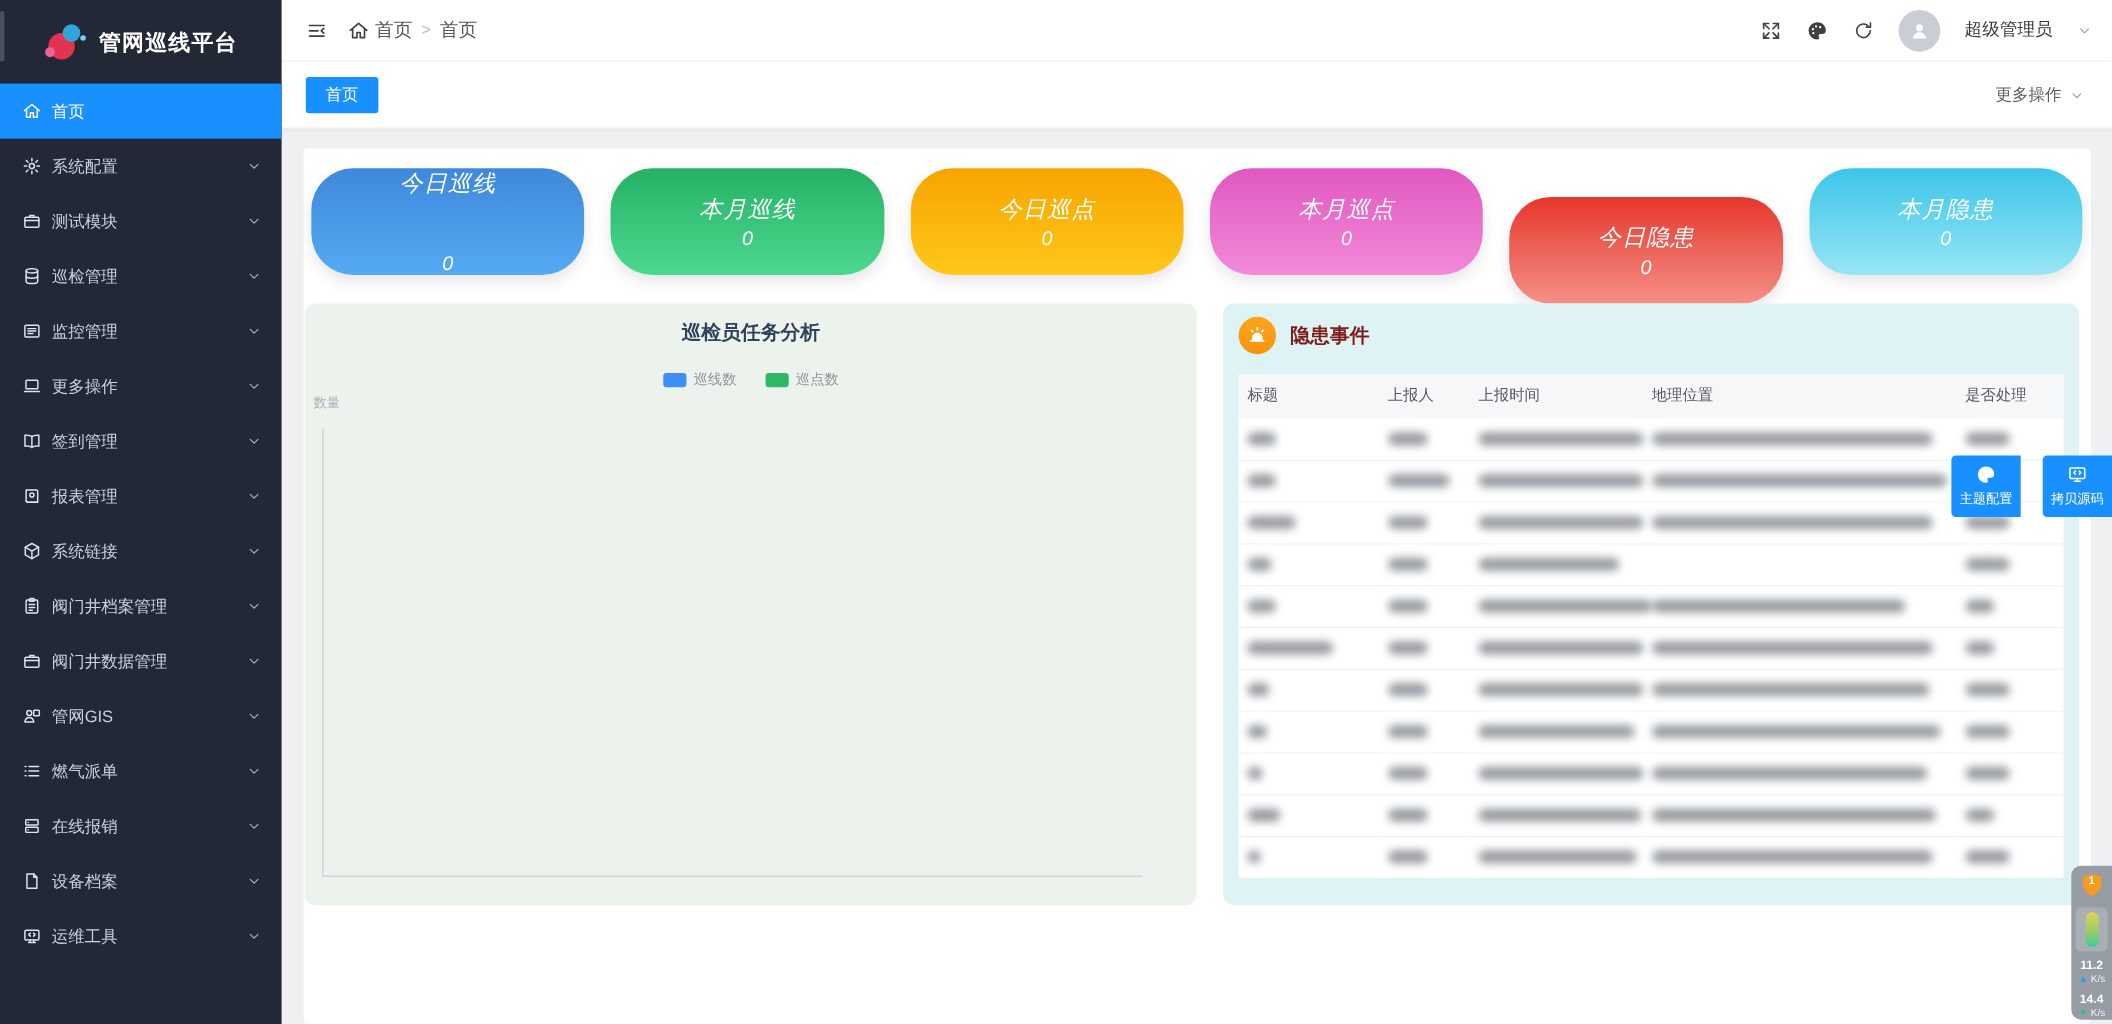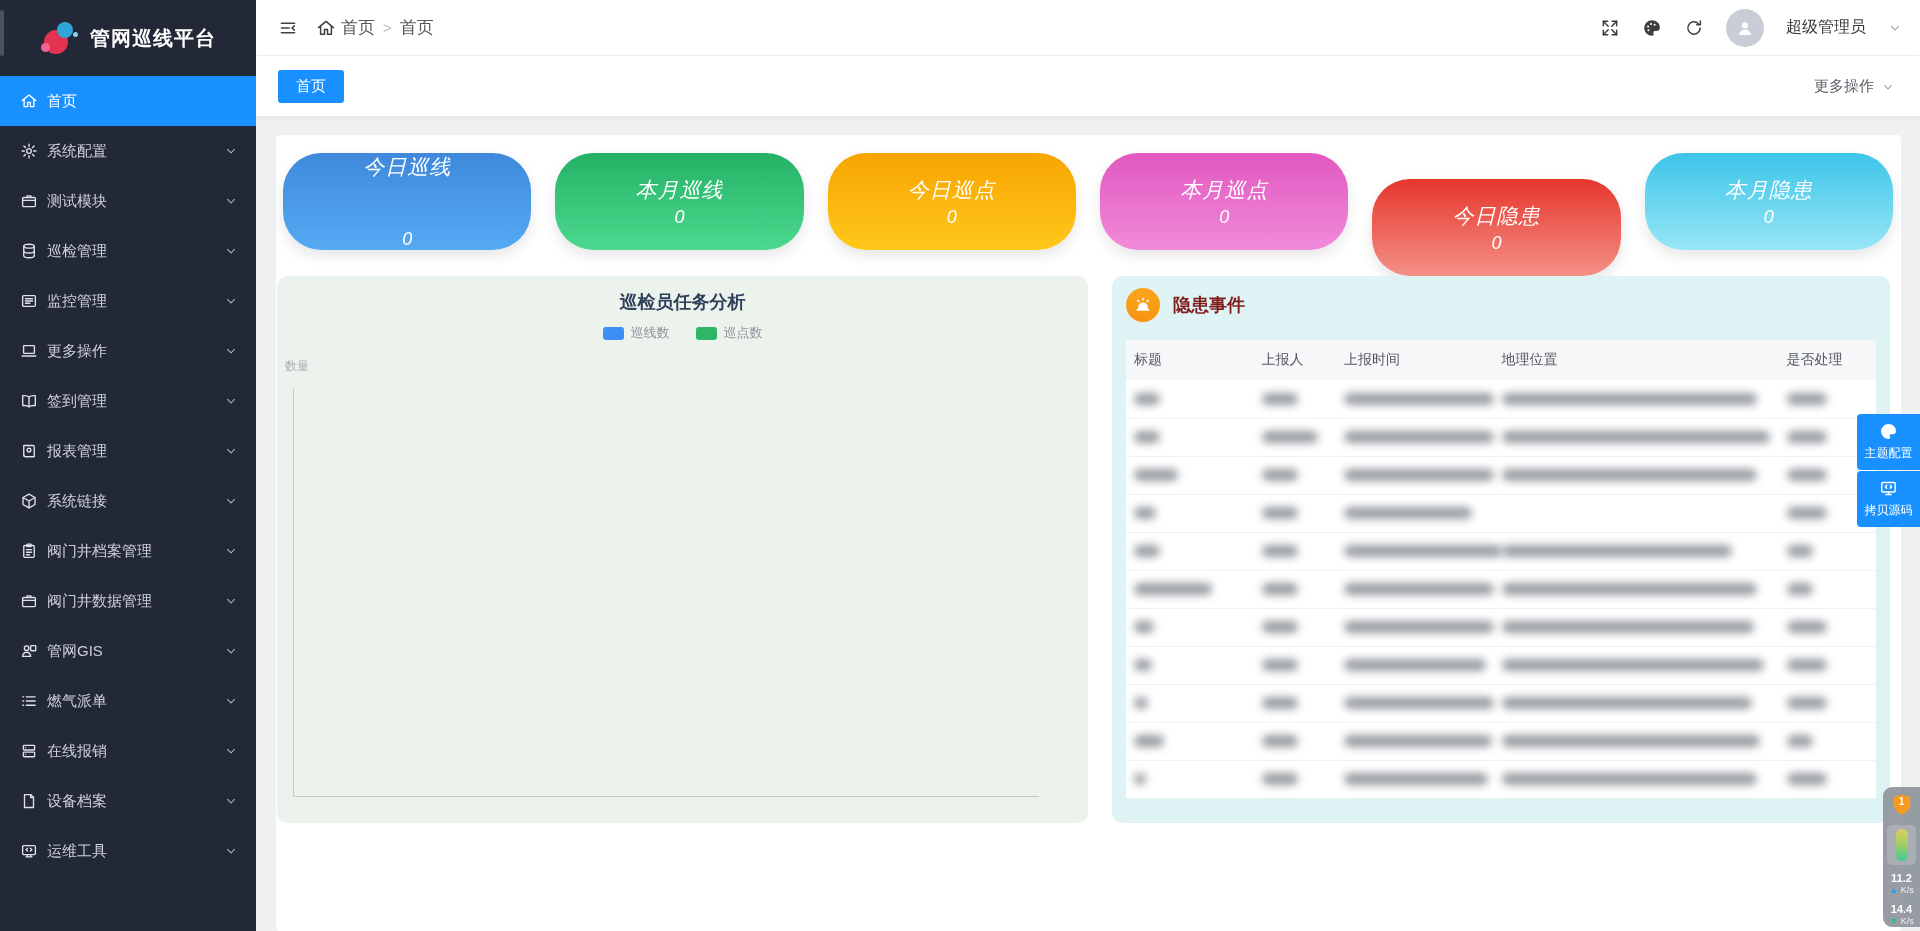--- a/index.html
+++ b/index.html
@@ -54,39 +54,39 @@
 
   .cards { position:absolute; left:6px; top:18px; width:1612px; display:flex; gap:24px; padding:0 1px; }
   .stat-card { flex:1 1 0; height:97px; border-radius:38px; color:#fff; display:flex; flex-direction:column; align-items:center; justify-content:center; font-style:italic; box-shadow:0 6px 14px rgba(0,0,0,.10); }
   .stat-card .sc-label { font-size:21px; letter-spacing:1px; }
   .stat-card .sc-value { font-size:18px; margin-top:3px; }
 
   .panels { position:absolute; left:1px; top:141px; width:1613px; display:flex; gap:24px; }
   .panel { height:547px; border-radius:10px; position:relative; }
   .chart-panel { width:811px; background:#ecf3ed; }
   .chart-title { position:absolute; top:14px; left:0; width:100%; text-align:center; font-size:18px; font-weight:bold; color:#30415c; }
-  .chart-legend { position:absolute; top:48px; left:0; width:100%; display:flex; justify-content:center; gap:26px; }
+  .chart-legend { position:absolute; top:60px; left:0; width:100%; display:flex; justify-content:center; gap:26px; }
   .legend-item { display:flex; align-items:center; gap:7px; font-size:13px; color:#8e959e; cursor:pointer; }
   .legend-swatch { width:21px; height:13px; border-radius:3px; }
   .chart-ylabel { position:absolute; left:8px; top:82px; font-size:12px; color:#a9b0b8; }
   .chart-plot { position:absolute; left:16px; top:113px; width:746px; height:408px; border-left:1px solid #c7cbcf; border-bottom:1px solid #c7cbcf; }
 
   .hazard-panel { flex:1 1 auto; background:#dff3f4; }
   .hz-head { position:absolute; left:14px; top:12px; display:flex; align-items:center; gap:13px; }
   .hz-icon { width:34px; height:34px; border-radius:50%; background:linear-gradient(180deg,#fba51c,#f79410); display:flex; align-items:center; justify-content:center; }
   .hz-icon svg { width:20px; height:20px; display:block; }
   .hz-title { font-size:18px; font-weight:bold; color:#7f1d1d; }
   .hz-table { position:absolute; left:14px; right:14px; top:64px; bottom:25px; background:#fff; overflow:hidden; }
   table.hz { width:100%; border-collapse:collapse; table-layout:fixed; }
   table.hz th { background:#f6f7f9; height:40px; font-size:14px; font-weight:normal; color:#55585e; text-align:left; padding:0 8px; }
   table.hz td { height:38px; border-bottom:1px solid #f1f2f4; padding:0 8px; }
   .blur-bar { height:12px; border-radius:6px; background:#596068; opacity:.62; filter:blur(4px); }
 
   
-  .float-stack { position:absolute; right:0; top:414px; z-index:20; display:flex; flex-direction:column; gap:1px; }
+  .float-stack { position:absolute; right:0; top:414px; z-index:20; display:flex; flex-direction:row; gap:20px; }
   .float-btn { width:63px; height:56px; background:#1890ff; color:#fff; border-radius:4px 0 0 4px; display:flex; flex-direction:column; align-items:center; justify-content:center; gap:4px; cursor:pointer; }
   .float-btn svg { width:19px; height:19px; display:block; }
   .float-btn .fb-label { font-size:12px; }
 
   
   .net-widget { position:absolute; right:0; bottom:4px; width:37px; height:140px; background:rgba(138,144,153,.88); border-radius:9px 0 0 9px; z-index:20; display:flex; flex-direction:column; align-items:center; padding-top:6px; cursor:pointer; }
   .nw-badge { position:relative; width:22px; height:24px; color:#f59a23; }
   .nw-badge svg { width:22px; height:24px; display:block; }
   .nw-badge span { position:absolute; left:0; top:3px; width:100%; text-align:center; color:#fff; font-size:10px; font-weight:bold; }
   .nw-gauge-zone { margin-top:8px; width:29px; height:40px; background:rgba(255,255,255,.18); border-radius:5px; display:flex; align-items:center; justify-content:center; }

